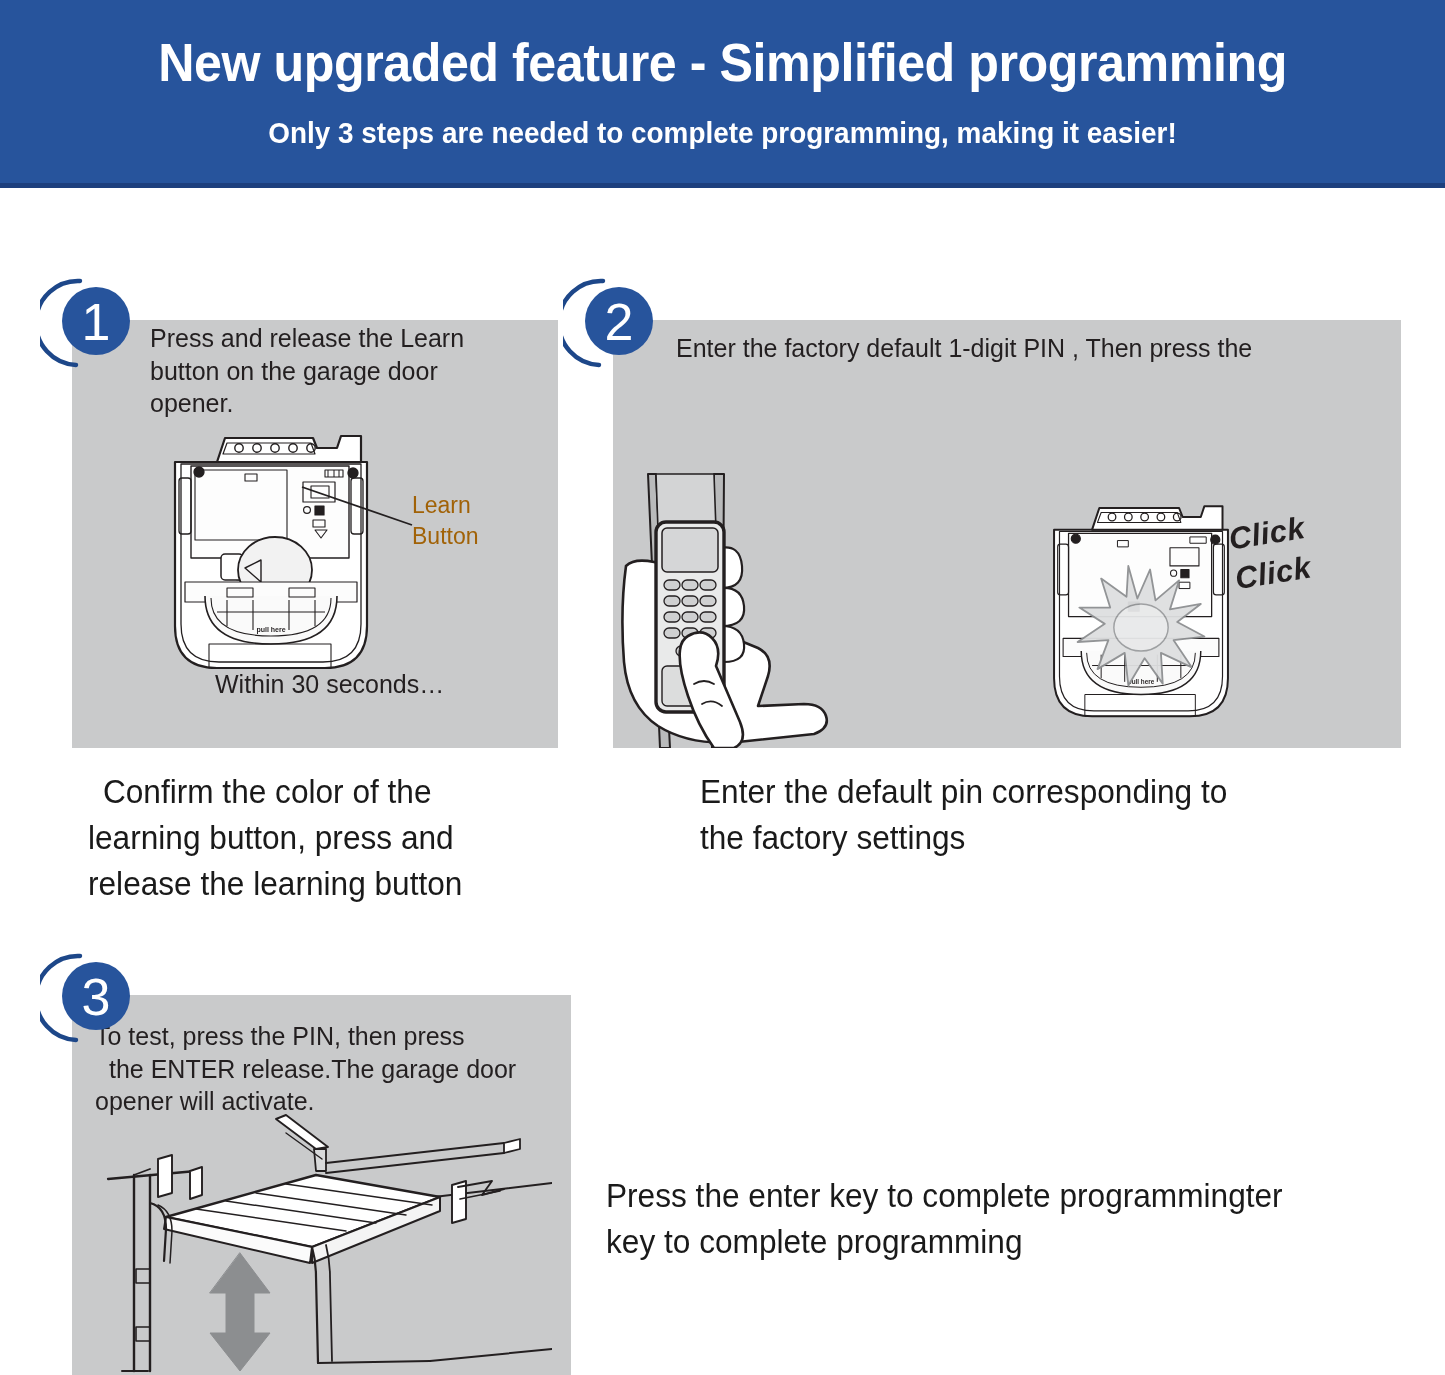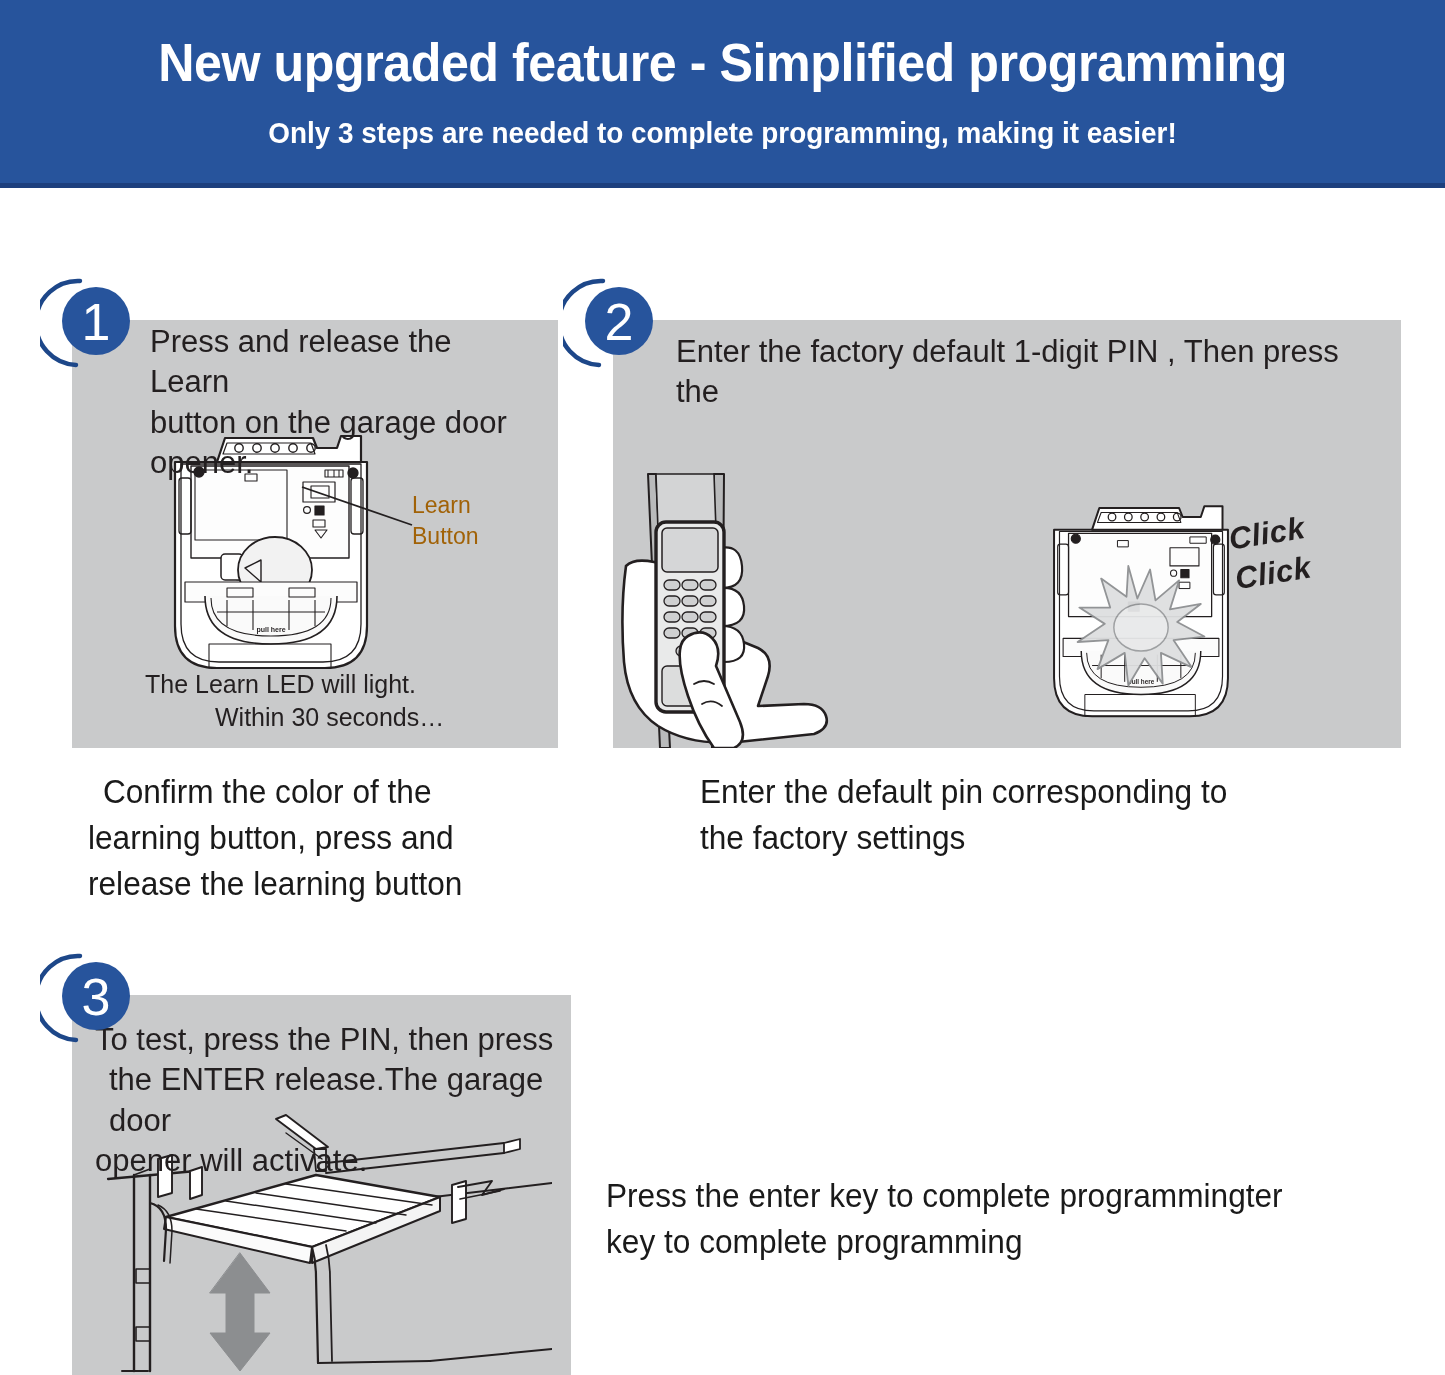--- a/index.html
+++ b/index.html
@@ -87,21 +87,21 @@
     font-family: "Liberation Sans", sans-serif;
     font-size: 52px;
     font-weight: normal;
     fill: #ffffff;
   }
 
   
   .panel-text {
     position: absolute;
     color: #231f20;
-    font-size: 31px;
+    font-size: 25px;
     line-height: 1.30;
     z-index: 10;
   }
   #step1-text  { left: 150px; top: 322px; width: 360px; }
   #step2-text  { left: 676px; top: 332px; width: 710px; }
   #step3-text  { left: 95px;  top: 1020px; width: 460px; }
   #step2-text .ln2, #step3-text .ln2 { padding-left: 14px; }
 
   #step1-led-text {
     position: absolute;
@@ -230,21 +230,20 @@
   <div class="ln2">button on the garage door</div>
   <div class="ln3">opener.</div>
 </div>
 
 <div id="learn-callout">
   <div>Learn</div>
   <div>Button</div>
 </div>
 
 <div id="step1-led-text">
-  <div class="ln1">The Learn LED will light.</div>
   <div class="ln2">Within 30 seconds…</div>
 </div>
 
 <div class="step-badge" id="step1-badge">
   <svg viewBox="0 0 106 96">
     <path d="M40 6 A42 42 0 1 0 36 90" fill="none" stroke="#1d4789" stroke-width="4.5" stroke-linecap="round"></path>
     <circle cx="56" cy="46" r="34" fill="#27549c"></circle>
     <text class="badge-num" x="56" y="65" text-anchor="middle">1</text>
   </svg>
 </div>

